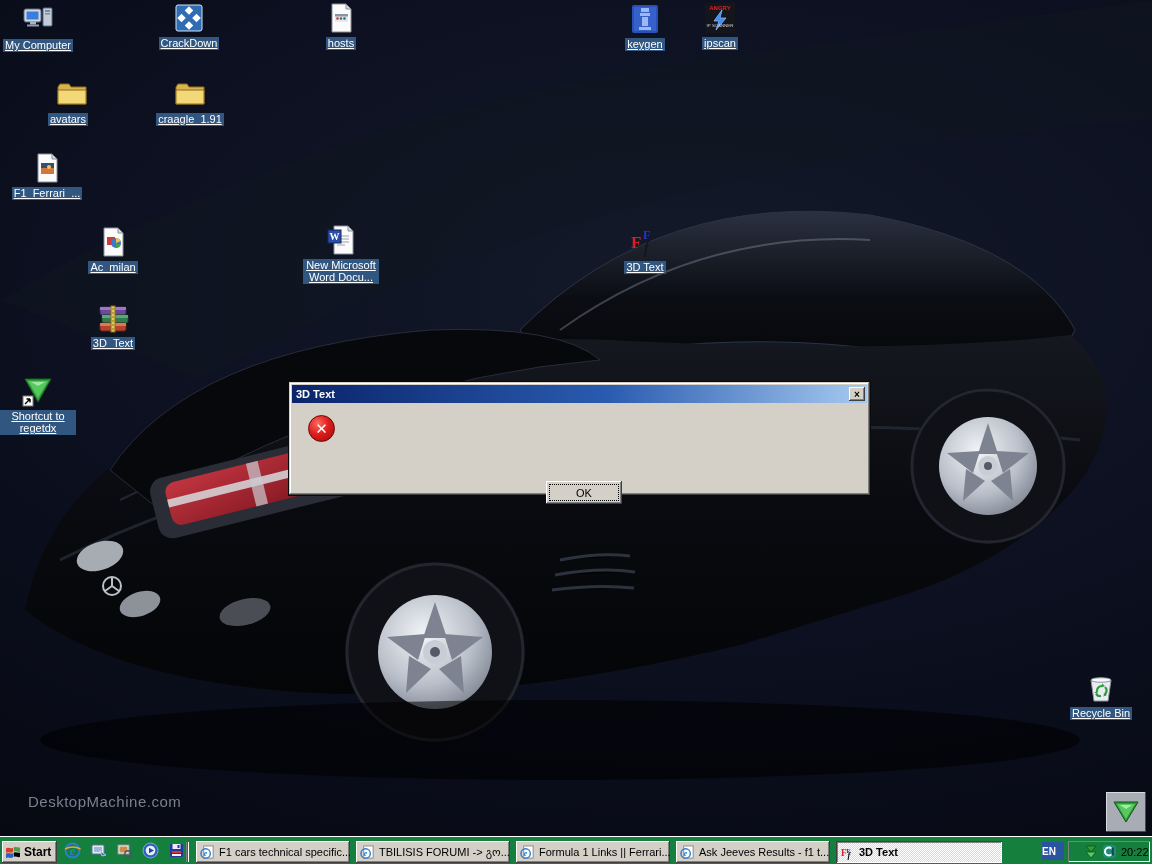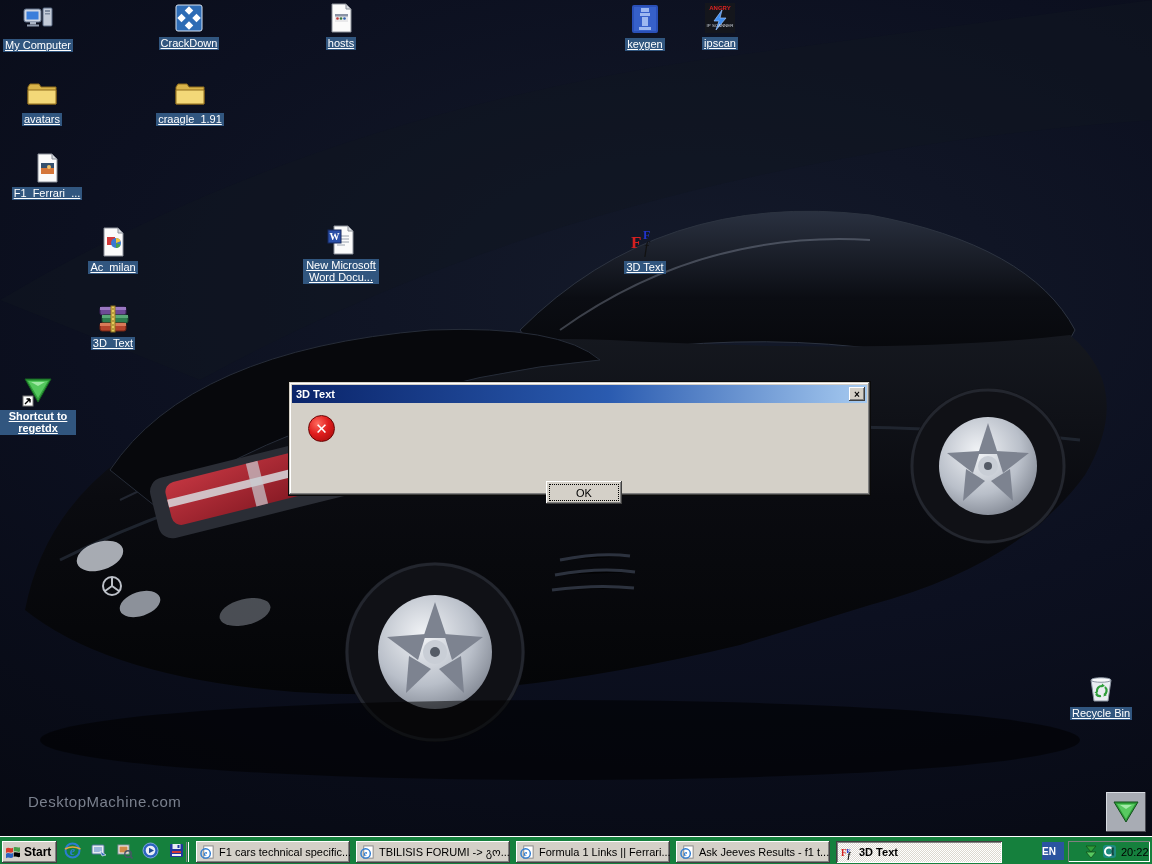--- a/index.html
+++ b/index.html
@@ -211,21 +211,21 @@
 <div class="desktop-icon" style="left:682px; top:2px;">
   <svg class="glyph" viewBox="0 0 32 32">
     <rect x="1" y="1" width="30" height="30" fill="#14161c"></rect>
     <text x="16" y="8" font-size="6" font-weight="bold" fill="#d22" text-anchor="middle" font-family="sans-serif">ANGRY</text>
     <path d="M18,8 L10,19 L15,19 L12,28 L22,16 L16,16 Z" fill="#3f8ef0" stroke="#9cc4ff" stroke-width=".7"></path>
     <text x="16" y="24.5" font-size="4.4" fill="#c9ced8" text-anchor="middle" font-family="sans-serif">IP SCANNER</text>
   </svg>
   <span class="label">ipscan</span>
 </div>
 
-<div class="desktop-icon" style="left:4px; top:78px;">
+<div class="desktop-icon" style="left:12px; top:78px;align-items:flex-end;">
   <svg class="glyph" viewBox="0 0 32 32">
     <path d="M2,9 L4,6 L13,6 L15,9 L30,9 L30,26 L2,26 Z" fill="#d9b44a" stroke="#8f6d1c"></path>
     <path d="M2,12 L30,12 L30,26 L2,26 Z" fill="#f3d878" stroke="#8f6d1c"></path>
   </svg>
   <span class="label">avatars</span>
 </div>
 
 <div class="desktop-icon" style="left:152px; top:78px;">
   <svg class="glyph" viewBox="0 0 32 32">
     <path d="M2,9 L4,6 L13,6 L15,9 L30,9 L30,26 L2,26 Z" fill="#d9b44a" stroke="#8f6d1c"></path>
@@ -286,21 +286,21 @@
     <rect x="5" y="13" width="26" height="8" rx="2" fill="#2f7d4f" stroke="#1b4a2e"></rect>
     <rect x="5" y="13" width="26" height="3" fill="#5aa878"></rect>
     <rect x="3" y="21" width="26" height="8" rx="2" fill="#b4452c" stroke="#6e2413"></rect>
     <rect x="3" y="21" width="26" height="3" fill="#d97a58"></rect>
     <rect x="14" y="4" width="4" height="26" fill="#e4c85a" stroke="#8a6f1e"></rect>
     <path d="M16,6 v22" stroke="#8a6f1e" stroke-dasharray="2 2"></path>
   </svg>
   <span class="label">3D_Text</span>
 </div>
 
-<div class="desktop-icon" style="left:0px; top:375px;font-weight:bold;">
+<div class="desktop-icon" style="left:0px; top:375px;">
   <svg class="glyph" viewBox="0 0 32 32">
     <path d="M3,4 L29,4 L16,27 Z" fill="#2f9e3a" stroke="#156020"></path>
     <path d="M6,6 L26,6 L16,23 Z" fill="#55c85e"></path>
     <path d="M9,7 L23,7 L16,11 Z" fill="#9fe8a4"></path>
     <rect x="1" y="21" width="10" height="10" fill="#fff" stroke="#7a7a7a"></rect>
     <path d="M3,29 L8,24 M8,24 L8,27.5 M8,24 L4.5,24" stroke="#000" stroke-width="1.4" fill="none"></path>
   </svg>
   <span class="label">Shortcut to regetdx</span>
 </div>
 

